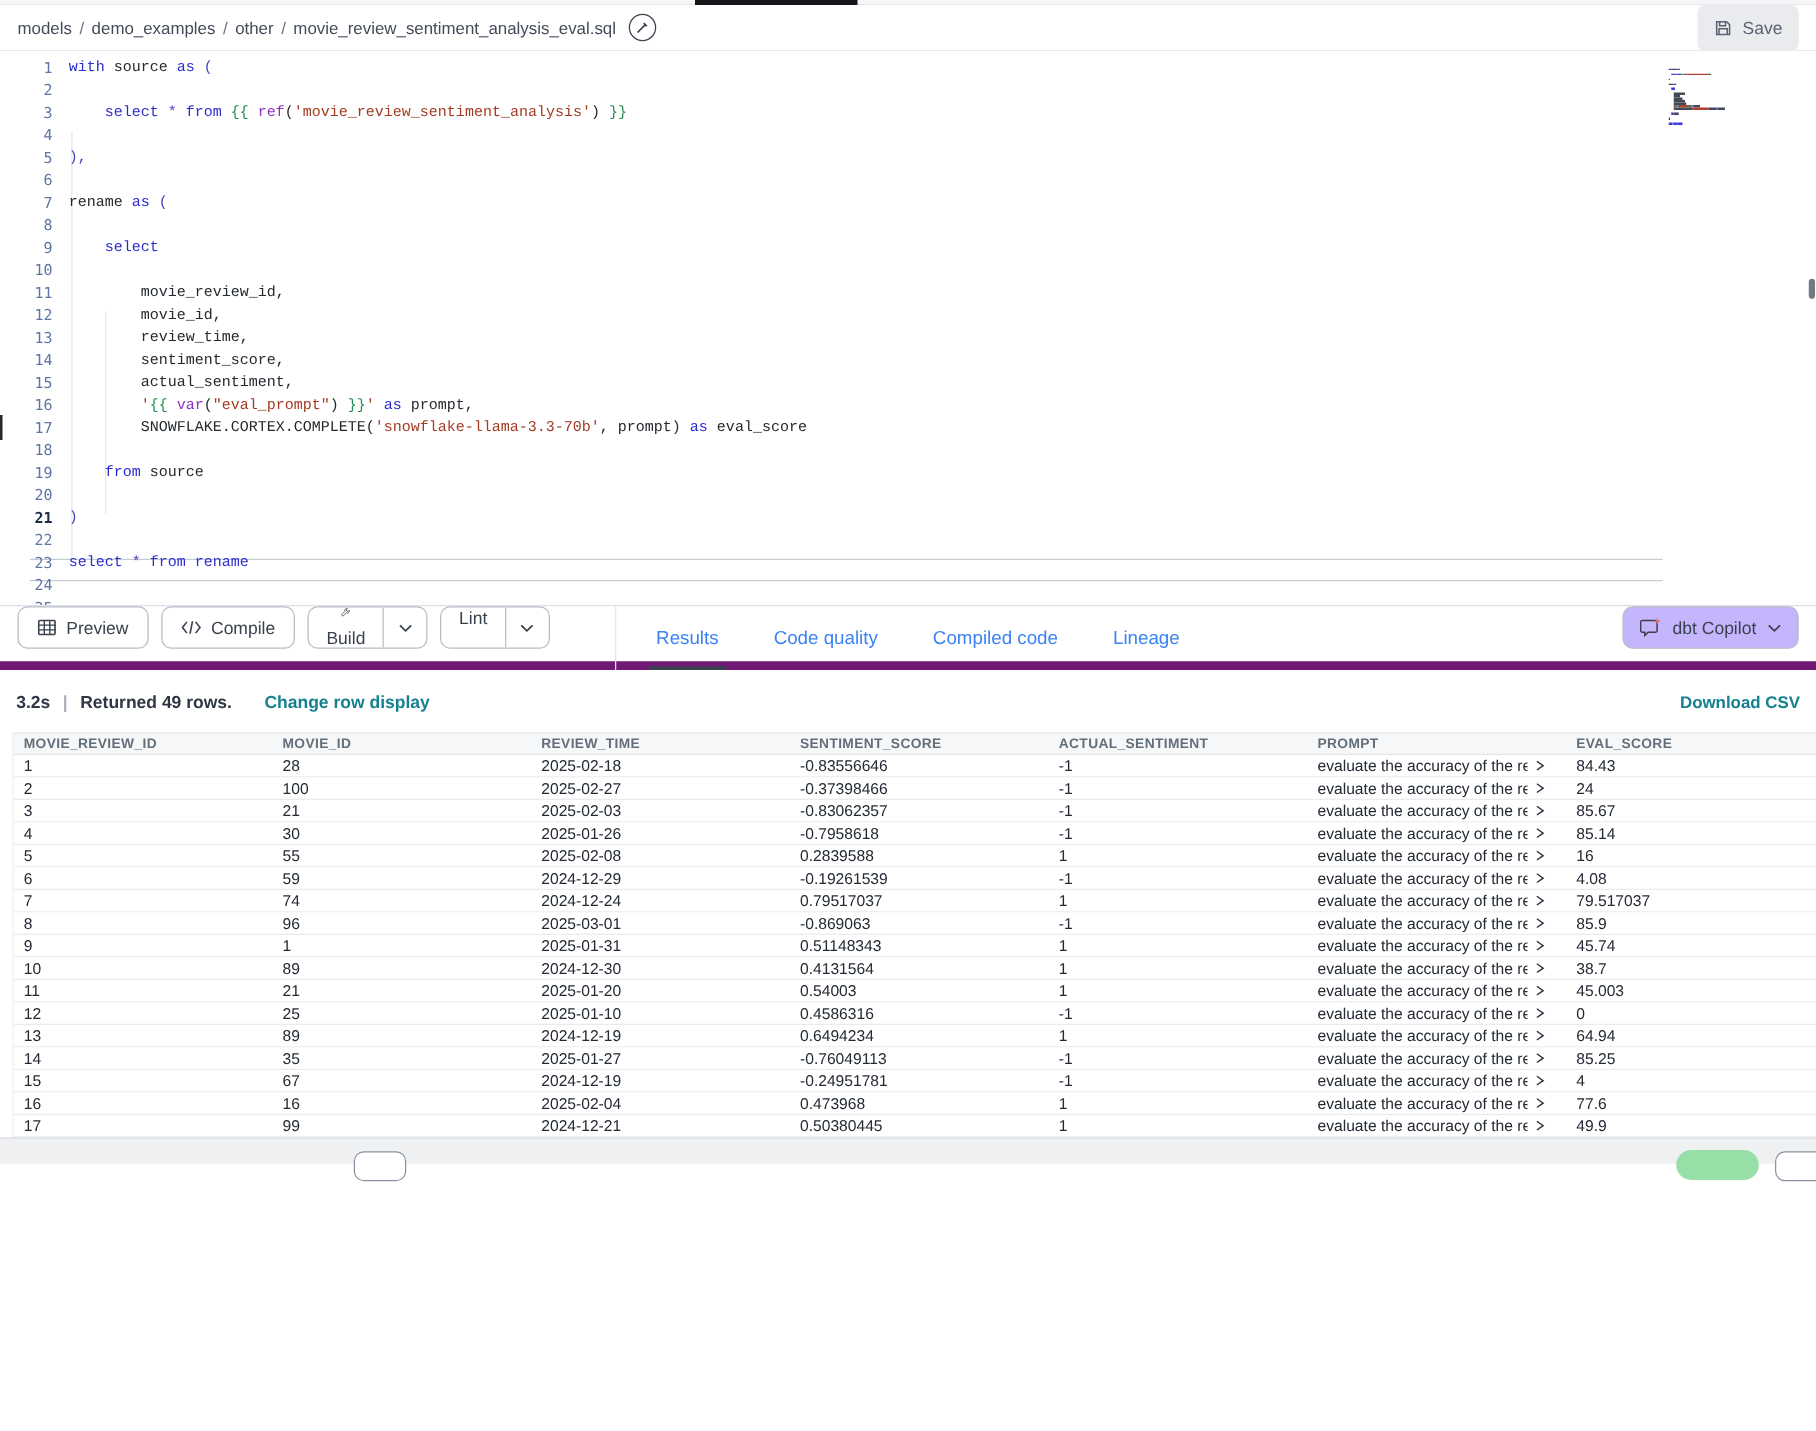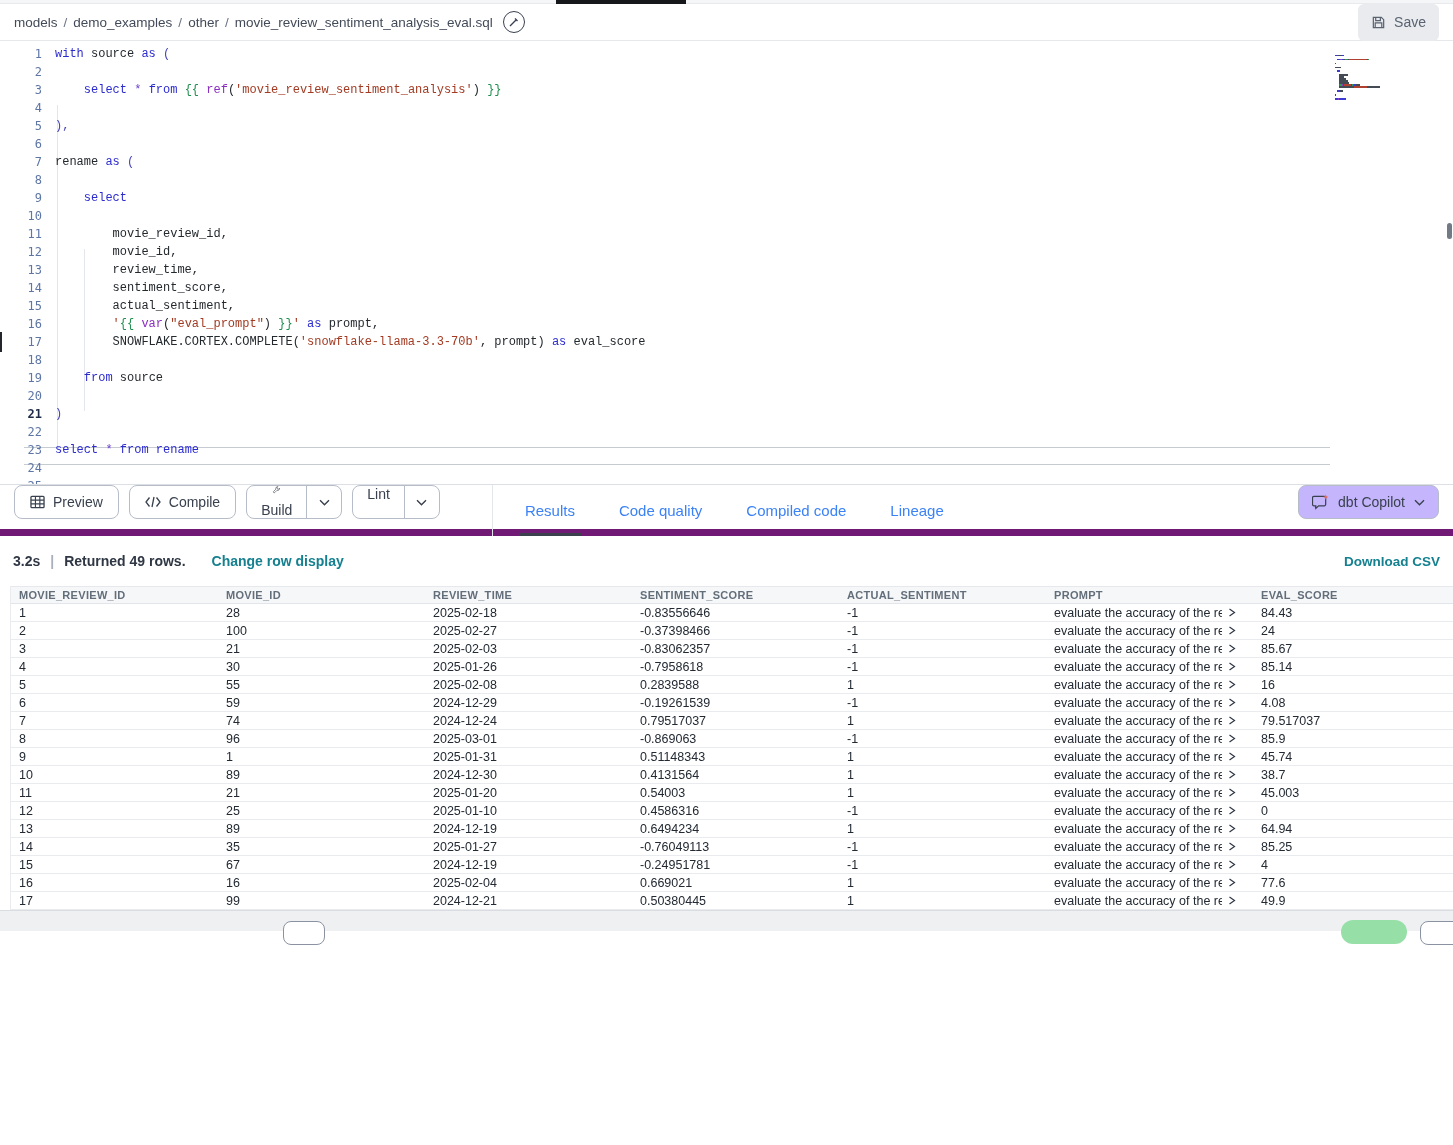--- a/index.html
+++ b/index.html
@@ -451,21 +451,21 @@
           <svg width="8" height="9" viewBox="0 0 8 9">
             <path d="M1.5 1 L6.5 4.5 L1.5 8" stroke="#2f3744" stroke-width="1.2" fill="none"></path>
           </svg>
         </div>
         <div class="tcell">4</div>
       </div>
       <div class="trow">
         <div class="tcell">16</div>
         <div class="tcell">16</div>
         <div class="tcell">2025-02-04</div>
-        <div class="tcell">0.669021</div>
+        <div class="tcell">0.473968</div>
         <div class="tcell">1</div>
         <div class="tcell prompt-cell">
           <span class="ptext">evaluate the accuracy of the res…</span>
           <svg width="8" height="9" viewBox="0 0 8 9">
             <path d="M1.5 1 L6.5 4.5 L1.5 8" stroke="#2f3744" stroke-width="1.2" fill="none"></path>
           </svg>
         </div>
         <div class="tcell">77.6</div>
       </div>
       <div class="trow">

